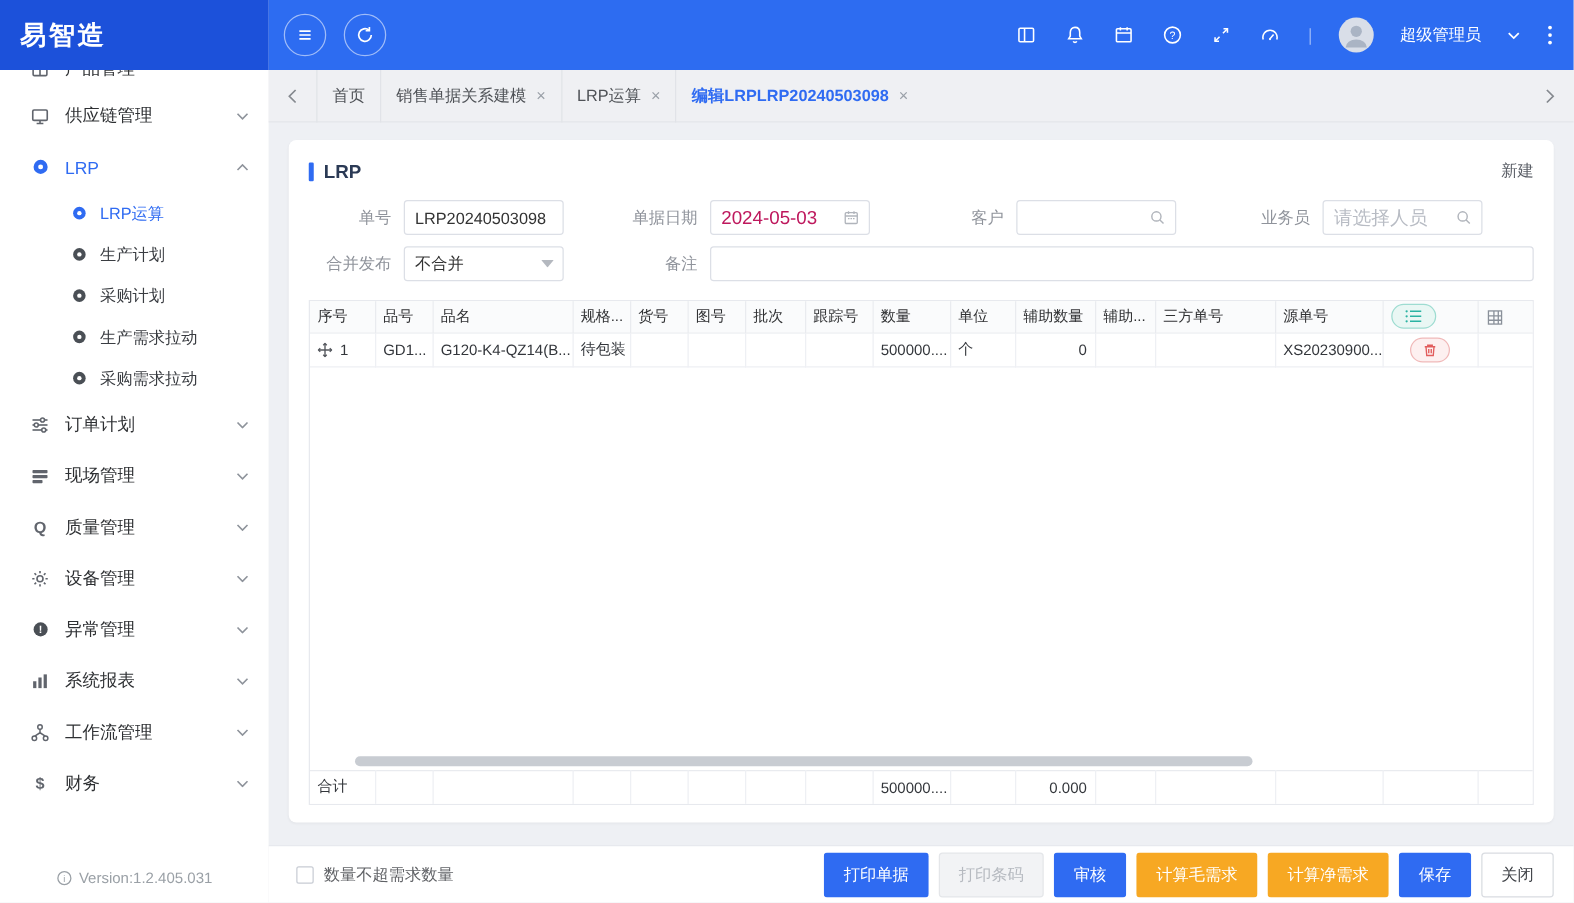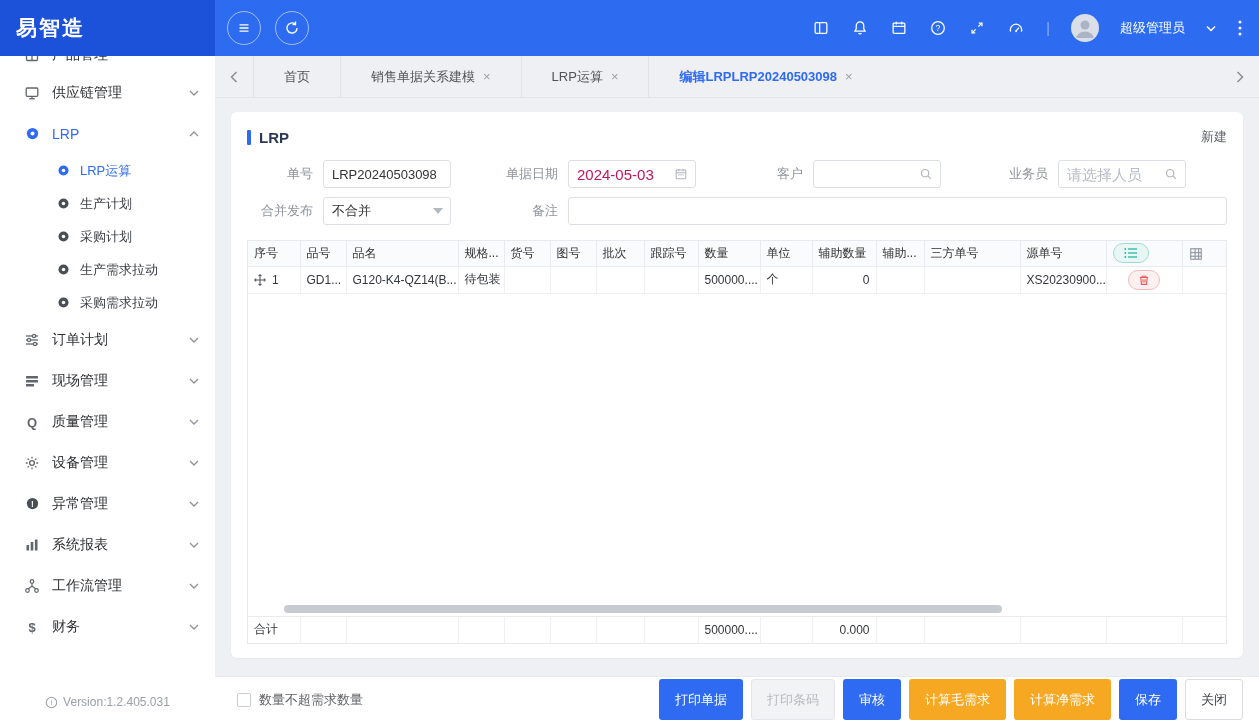--- a/index.html
+++ b/index.html
@@ -38,21 +38,21 @@
   .chev { display:flex; align-items:center; }
   .sub-item { height:33px; display:flex; align-items:center; padding-left:57px; gap:10px; font-size:13px; color:#3a3d42; cursor:pointer; }
   .sub-item.active { color:#2f6bf2; }
   .version { height:40px; display:flex; align-items:center; justify-content:center; gap:5px; color:#9aa0a6; font-size:12px; flex-shrink:0; }
 
   .main { flex:1; display:flex; flex-direction:column; min-width:0; background:#eef0f4; }
 
   
   .tabbar { height:42px; background:#eff0f3; display:flex; align-items:center; border-bottom:1px solid #e3e5ea; flex-shrink:0; }
   .tab-arrow { width:38px; display:flex; align-items:center; justify-content:center; cursor:pointer; color:#85898f; flex-shrink:0; }
-  .tab { height:42px; display:flex; align-items:center; padding:0 30px; border-left:1px solid #e1e3e8; color:#4f5257; font-size:13px; gap:8px; cursor:pointer; white-space:nowrap; }
+  .tab { height:42px; display:flex; align-items:center; padding:0 12px; border-left:1px solid #e1e3e8; color:#4f5257; font-size:13px; gap:8px; cursor:pointer; white-space:nowrap; }
   .tab:last-of-type { border-right:1px solid #e1e3e8; }
   .tab.active { color:#2f6bf2; font-weight:bold; }
   .tab-x { color:#9aa0a8; font-size:13px; font-weight:normal; cursor:pointer; }
   .tab-spacer { flex:1; }
 
   
   .content { flex:1; padding:14px 16px 18px; min-height:0; }
   .card { background:#fff; border-radius:6px; height:100%; padding:12px 16px 14px; display:flex; flex-direction:column; box-shadow:0 1px 2px rgba(0,0,0,.04); }
   .card-head { display:flex; align-items:center; height:26px; flex-shrink:0; }
   .tbar { width:4px; height:15px; background:#2f6bf2; border-radius:1px; margin-right:8px; }
@@ -91,21 +91,21 @@
   .seq-cell { display:flex; align-items:center; gap:6px; }
   .cols-btn { width:36px; height:20px; border-radius:10px; background:#e9f7f4; border:1px solid #9edcd1; display:inline-flex; align-items:center; justify-content:center; cursor:pointer; vertical-align:middle; }
   .del-btn { width:32px; height:20px; border-radius:10px; background:#fdf0f0; border:1px solid #f0b9b9; display:inline-flex; align-items:center; justify-content:center; cursor:pointer; vertical-align:middle; }
   .hscroll { position:absolute; left:36px; bottom:3px; width:718px; height:8px; background:#c8ccd2; border-radius:4px; cursor:pointer; }
 
   
   .bottombar { height:46px; background:#fff; border-top:1px solid #e7e9ee; display:flex; align-items:center; padding:0 16px 0 22px; flex-shrink:0; }
   .cbox { width:14px; height:14px; border:1px solid #c8ccd4; border-radius:2px; background:#fff; cursor:pointer; flex-shrink:0; }
   .cb-label { color:#606266; font-size:13px; margin-left:8px; }
   .bb-spacer { flex:1; }
-  .btn { height:41px; padding:0 15px; border-radius:3px; font-size:13px; display:flex; align-items:center; border:1px solid transparent; cursor:pointer; margin-left:8px; white-space:nowrap; }
+  .btn { height:36px; padding:0 15px; border-radius:3px; font-size:13px; display:flex; align-items:center; border:1px solid transparent; cursor:pointer; margin-left:8px; white-space:nowrap; }
   .btn.primary { background:#2f6bf2; color:#fff; }
   .btn.warning { background:#f7a823; color:#fff; }
   .btn.disabled { background:#f2f3f5; color:#b6bac0; border-color:#e4e6e9; cursor:not-allowed; }
   .btn.default { background:#fff; color:#3c3f44; border-color:#d9dce1; }
 </style>
 </head>
 <body>
 
 <div class="app">
 

